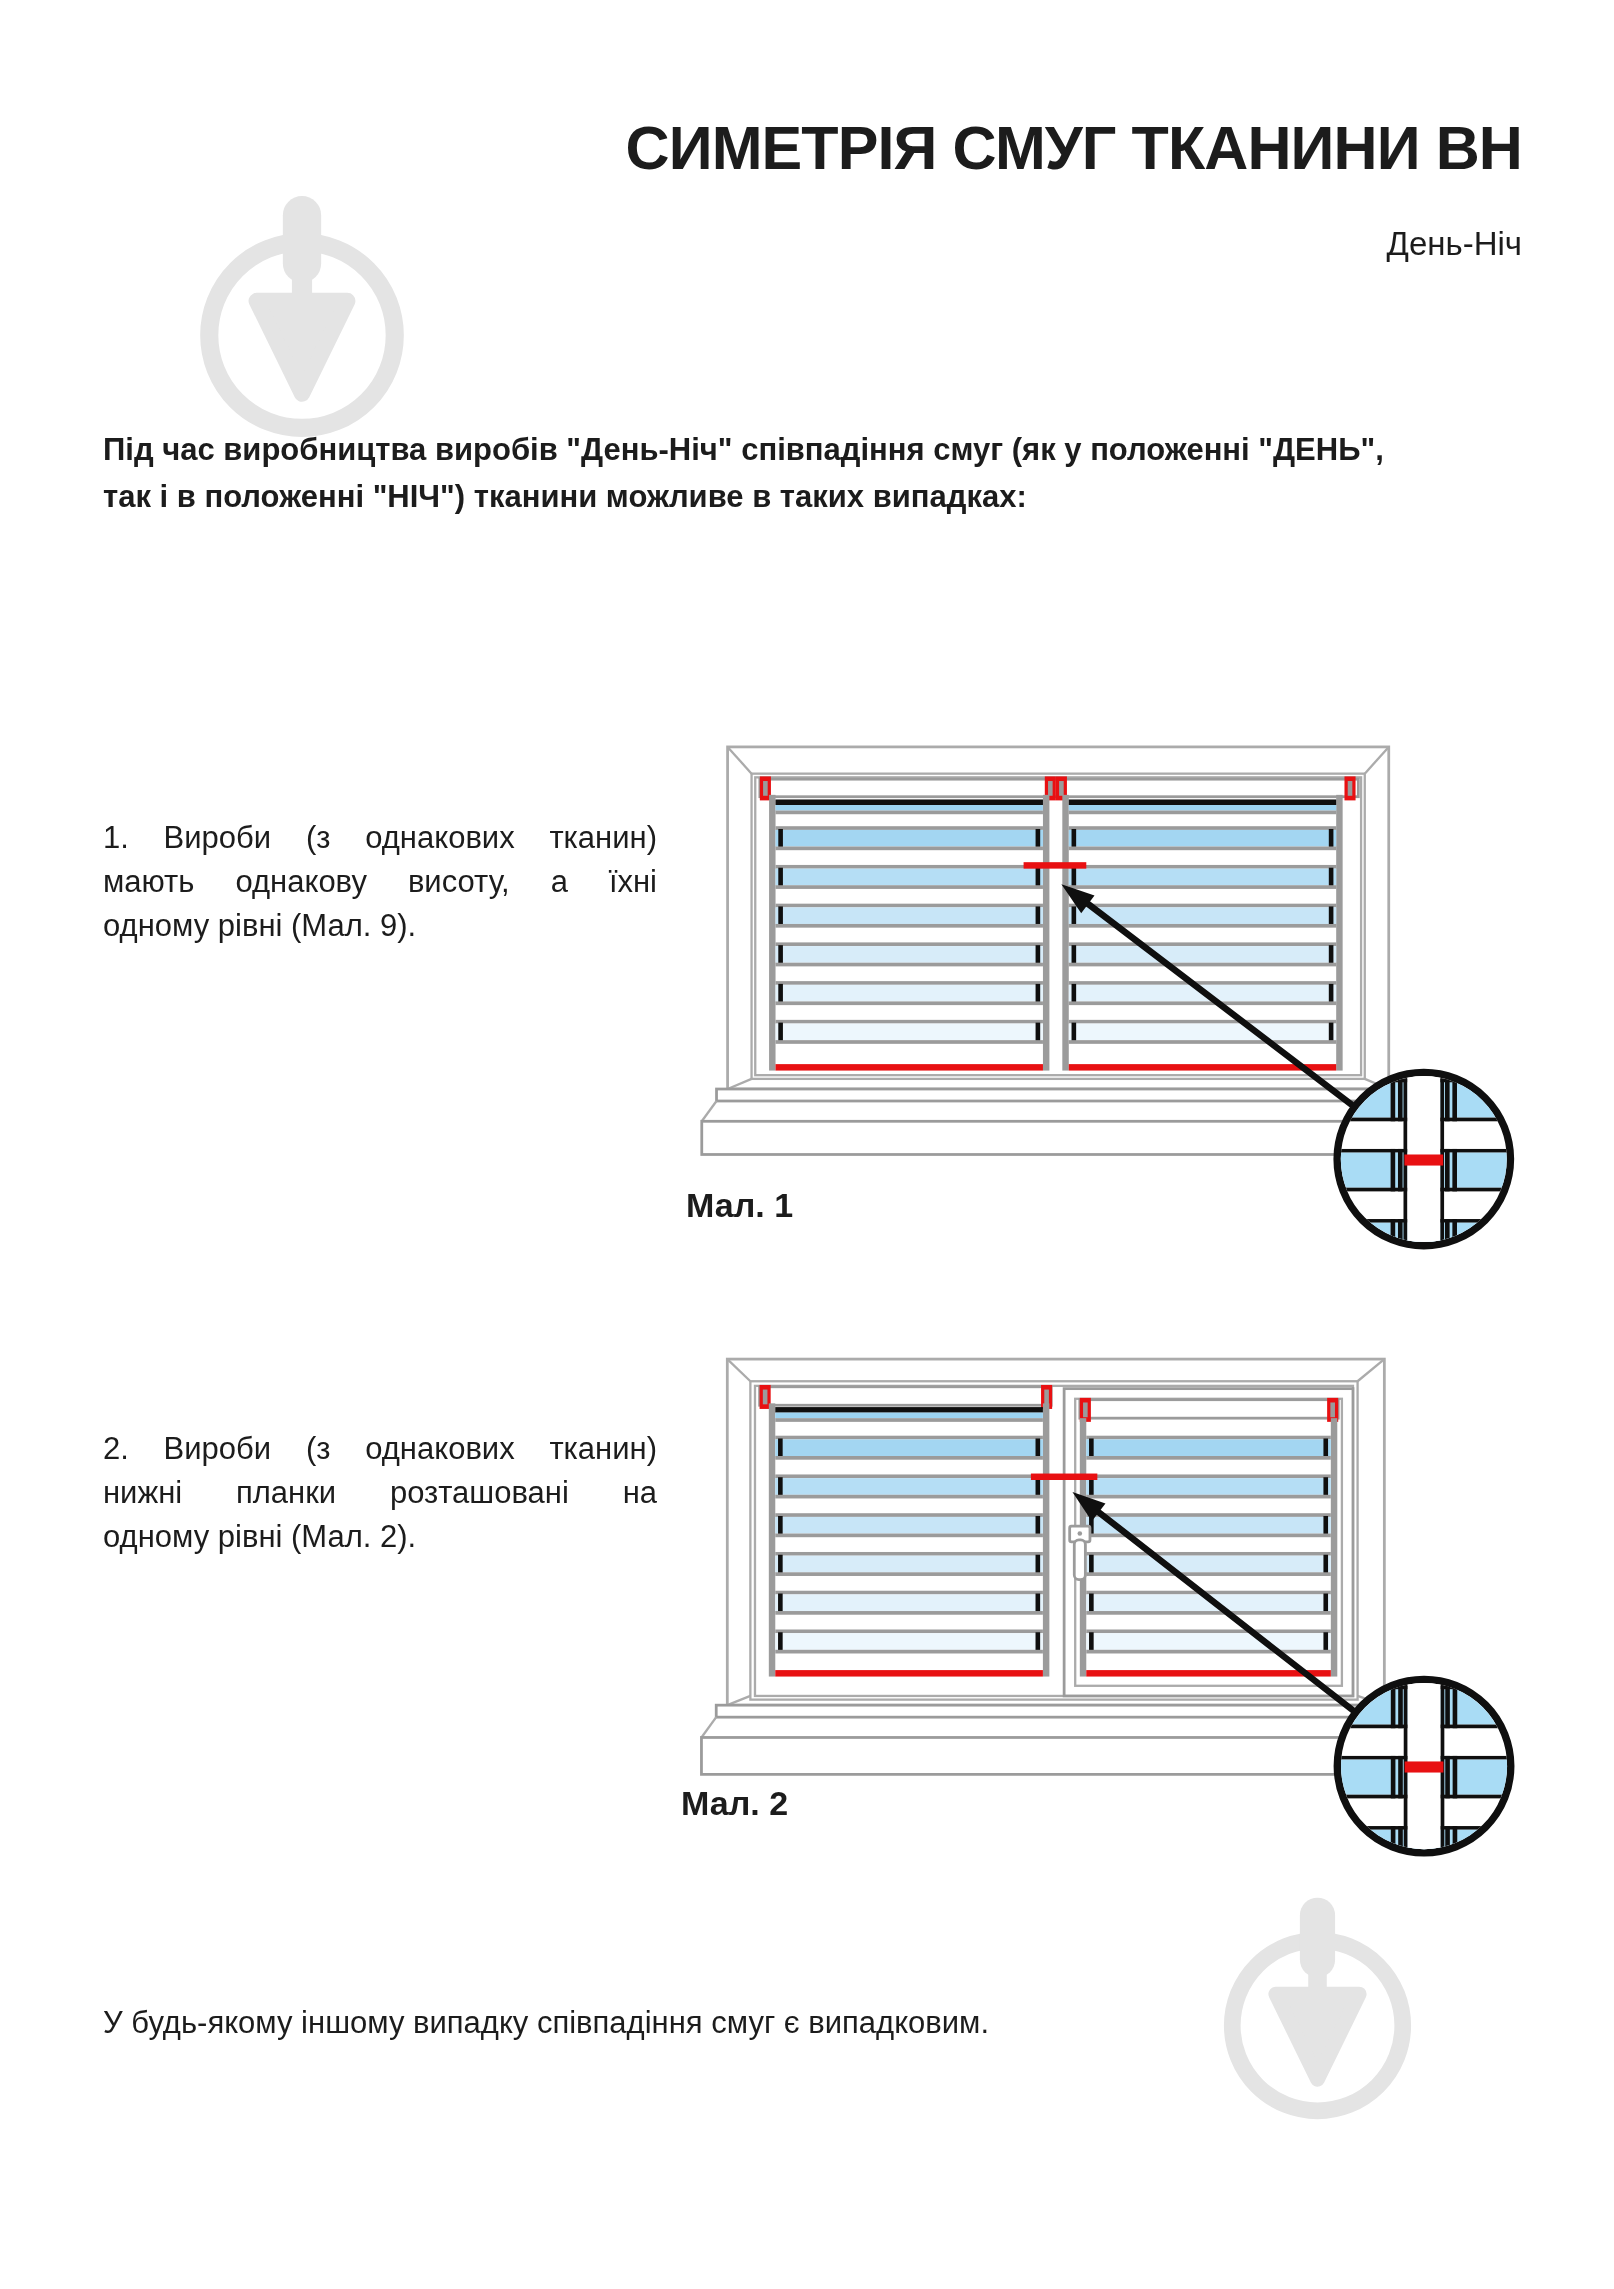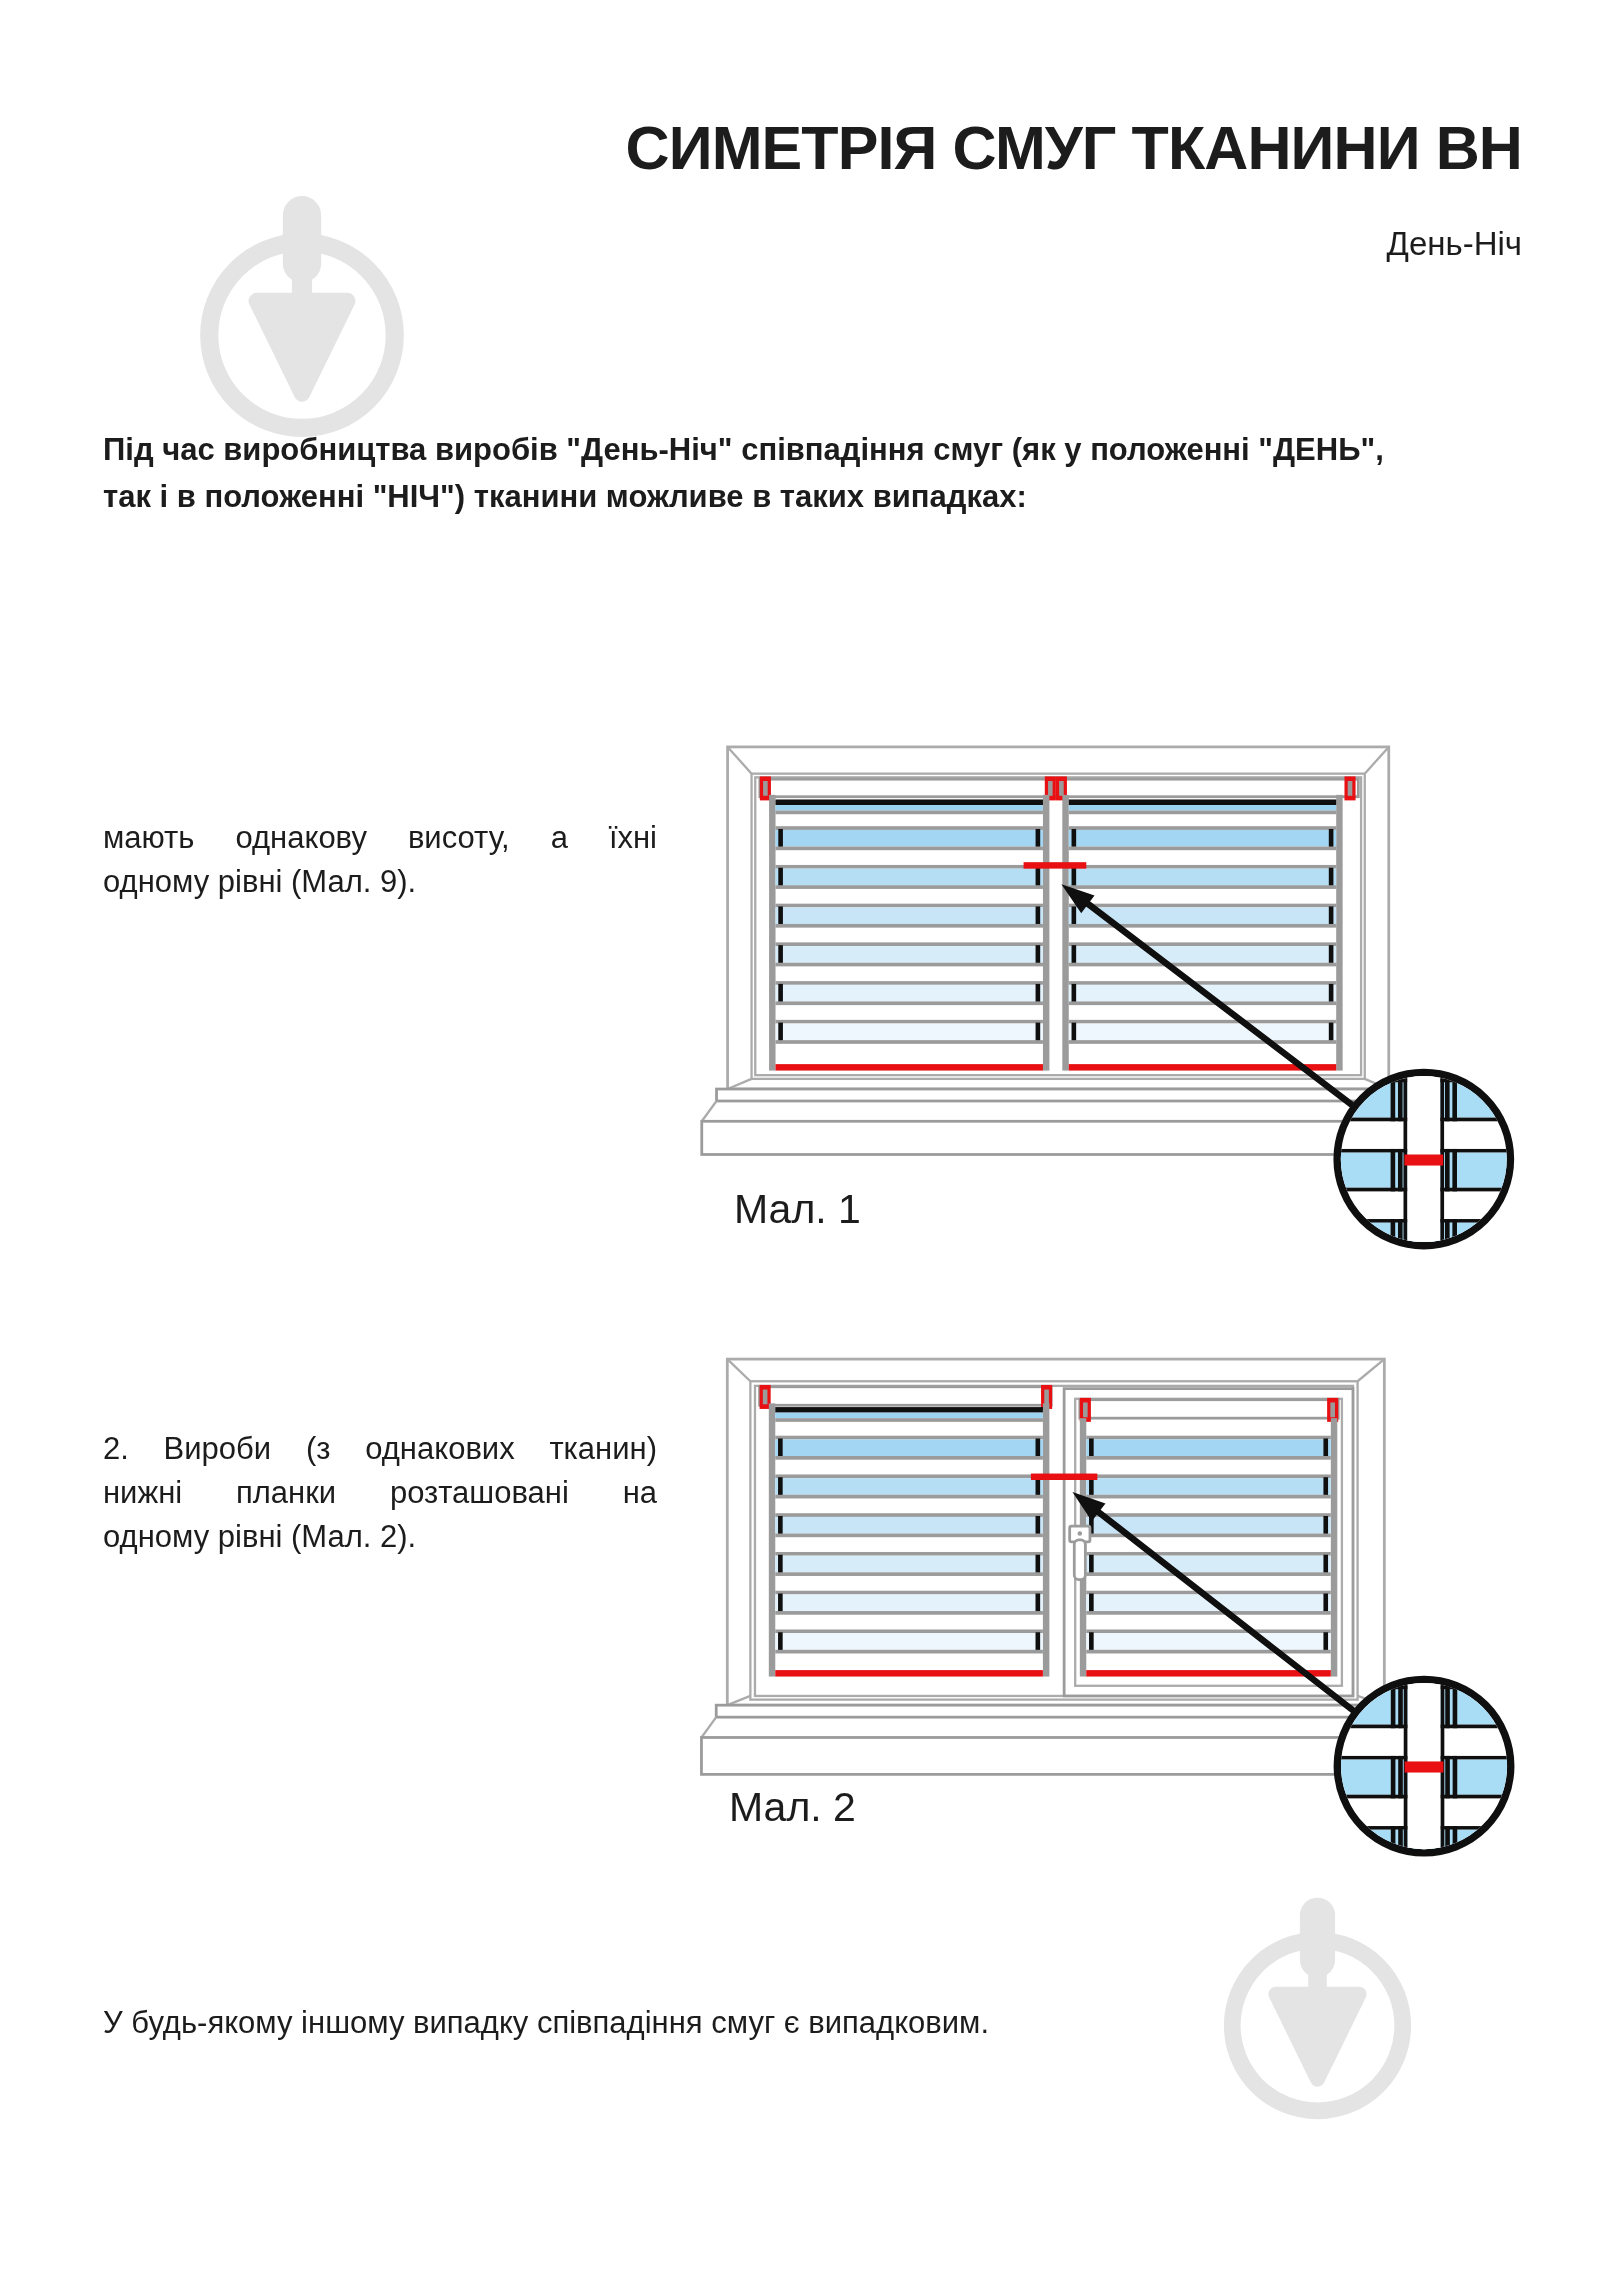--- a/index.html
+++ b/index.html
@@ -10,21 +10,21 @@
   }
   .abs { position:absolute; }
   svg.fig, svg.wm-svg { position:absolute; overflow:visible; }
 
   .page-title { font-size:61px; font-weight:700; letter-spacing:-0.9px; white-space:nowrap; }
   .page-subtitle { font-size:33px; font-weight:400; white-space:nowrap; }
   .intro-line { font-size:31px; font-weight:700; white-space:nowrap; line-height:47px; }
   .item-text { width:554px; font-size:31px; font-weight:400; }
   .item-line { line-height:44px; white-space:nowrap; }
   .item-line.jl { white-space:normal; text-align:justify; text-align-last:justify; }
-  .fig-caption { font-size:41px; font-weight:400; white-space:nowrap;margin-left:48px; }
+  .fig-caption { font-size:34px; font-weight:700; white-space:nowrap; }
   .footer-line { font-size:31px; font-weight:400; white-space:nowrap; }
 
   
   .fr  { fill:none; stroke:var(--frame_light,#ababab); stroke-width:3; }
   .fr2 { fill:none; stroke:var(--frame_light,#ababab); stroke-width:2.5; }
   .frl { fill:none; stroke:var(--frame_light,#ababab); stroke-width:2.5; }
   .wh  { fill:#ffffff; stroke:var(--frame_gray,#9b9b9b); stroke-width:3; }
   .gl  { fill:var(--frame_gray,#9b9b9b); }
   .bk  { fill:var(--line_black,#0f0f0f); }
   .red { fill:var(--accent_red,#e81012); }
@@ -62,20 +62,21 @@
 
 <div class="abs page-title" style="right:92px; top:113px;">СИМЕТРІЯ СМУГ ТКАНИНИ ВН</div>
 <div class="abs page-subtitle" style="right:92px; top:225px;">День-Ніч</div>
 
 <div class="abs" style="left:103px; top:426px;">
   <div class="intro-line">Під час виробництва виробів "День-Ніч" співпадіння смуг (як у положенні "ДЕНЬ",</div>
   <div class="intro-line">так і в положенні "НІЧ") тканини можливе в таких випадках:</div>
 </div>
 
 <div class="abs item-text" style="left:103px; top:816px;">
+  <div class="item-line jl">1. Вироби (з однакових тканин)</div>
   <div class="item-line jl">мають однакову висоту, а їхні</div>
   <div class="item-line">одному рівні (Мал. 9).</div>
 </div>
 
 <svg class="fig" style="left:683px; top:734px;" width="849" height="521" viewBox="0 0 920 565">
   <defs>
     <g id="row290">
       <rect x="0" y="0" width="290" height="4" class="gl"></rect>
       <rect x="0" y="4" width="290" height="18" style="fill:var(--rowblue,#bfe2f6)"></rect>
       <rect x="3" y="3" width="5" height="20" class="bk"></rect>

